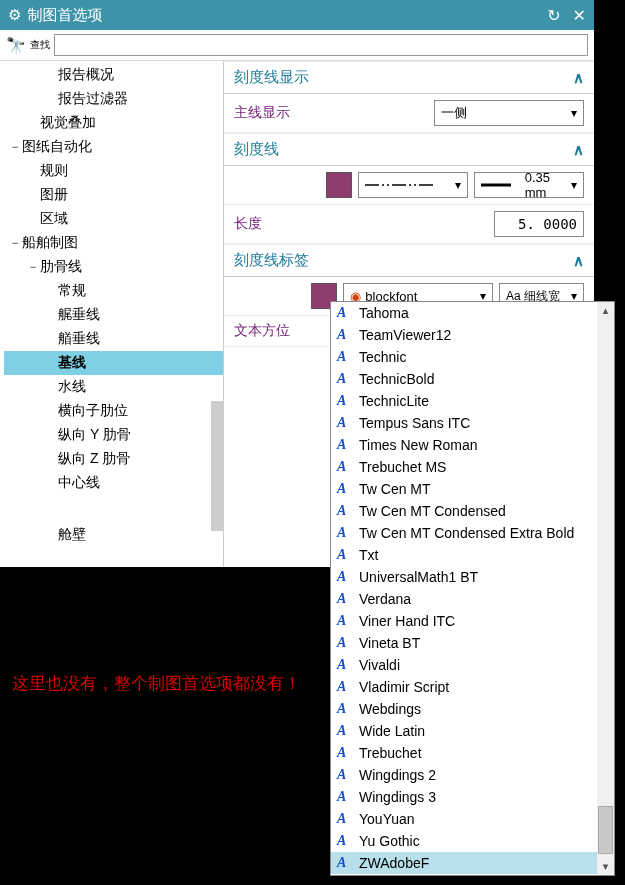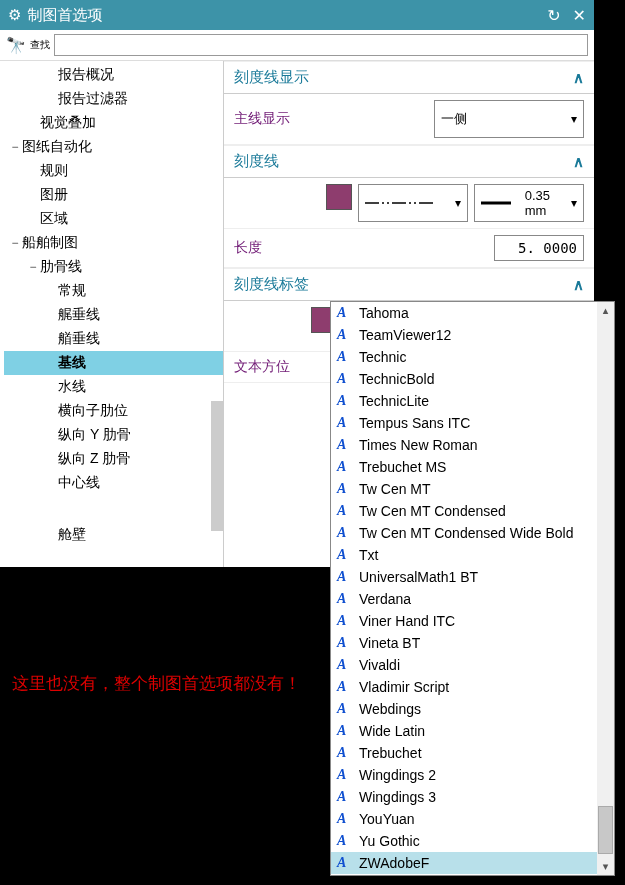--- a/index.html
+++ b/index.html
@@ -18,21 +18,21 @@
 .tree-inner { padding: 2px 0 2px 4px; }
 .tree-item { display: flex; align-items: center; height: 24px; cursor: pointer; white-space: nowrap; }
 .tree-item.sel { background: #7fd0e4; font-weight: bold; }
 .exp { width: 14px; text-align: center; color: #555; font-size: 12px; flex-shrink: 0; }
 .props { flex: 1; overflow: hidden; position: relative; }
 .section-hdr { display: flex; align-items: center; justify-content: space-between; padding: 6px 10px; color: #1a7a99; font-size: 15px; border-bottom: 1px solid #ccc; border-top: 1px solid #eee; }
 .section-hdr .chev { color: #1a7a99; font-weight: bold; cursor: pointer; }
 .row { display: flex; align-items: center; padding: 6px 10px; font-size: 14px; border-bottom: 1px solid #eee; }
 .row .rlabel { width: 110px; color: #701a75; }
 .row .rcontrols { flex: 1; display: flex; justify-content: flex-end; gap: 6px; }
-.dd { border: 1px solid #888; background: #fff; height: 38px; display: flex; align-items: center; padding: 0 6px; font-size: 13px; cursor: pointer; }
+.dd { border: 1px solid #888; background: #fff; height: 26px; display: flex; align-items: center; padding: 0 6px; font-size: 13px; cursor: pointer; }
 .dd .dd-arrow { margin-left: 6px; font-size: 12px; }
 .swatch { width: 26px; height: 26px; background: #8e3d6e; border: 1px solid #555; cursor: pointer; }
 .linepat { width: 110px; justify-content: space-between; }
 .lineweight { width: 110px; justify-content: space-between; }
 .numbox { width: 90px; height: 26px; border: 1px solid #888; text-align: right; padding: 0 6px; font-size: 14px; font-family: monospace; }
 .fontdd { width: 150px; justify-content: space-between; }
 .styledd { width: 85px; justify-content: space-between; font-size: 12px; }
 .tree-scroll-ind { position: absolute; right: 0; top: 340px; width: 12px; height: 130px; background: #ccc; }
 .msg { position: absolute; left: 12px; top: 670px; color: #d00; font-size: 17px; line-height: 1.6; }
 .fontlist { position: absolute; left: 330px; top: 301px; width: 285px; height: 575px; background: #fff; border: 1px solid #888; z-index: 100; display: flex; }
@@ -260,21 +260,21 @@
       <div class="font-item">
         <span class="A">A</span>
         <span>Tw Cen MT</span>
       </div>
       <div class="font-item">
         <span class="A">A</span>
         <span>Tw Cen MT Condensed</span>
       </div>
       <div class="font-item">
         <span class="A">A</span>
-        <span>Tw Cen MT Condensed Wide Bold</span>
+        <span>Tw Cen MT Condensed Extra Bold</span>
       </div>
       <div class="font-item">
         <span class="A">A</span>
         <span>Txt</span>
       </div>
       <div class="font-item">
         <span class="A">A</span>
         <span>UniversalMath1 BT</span>
       </div>
       <div class="font-item">

